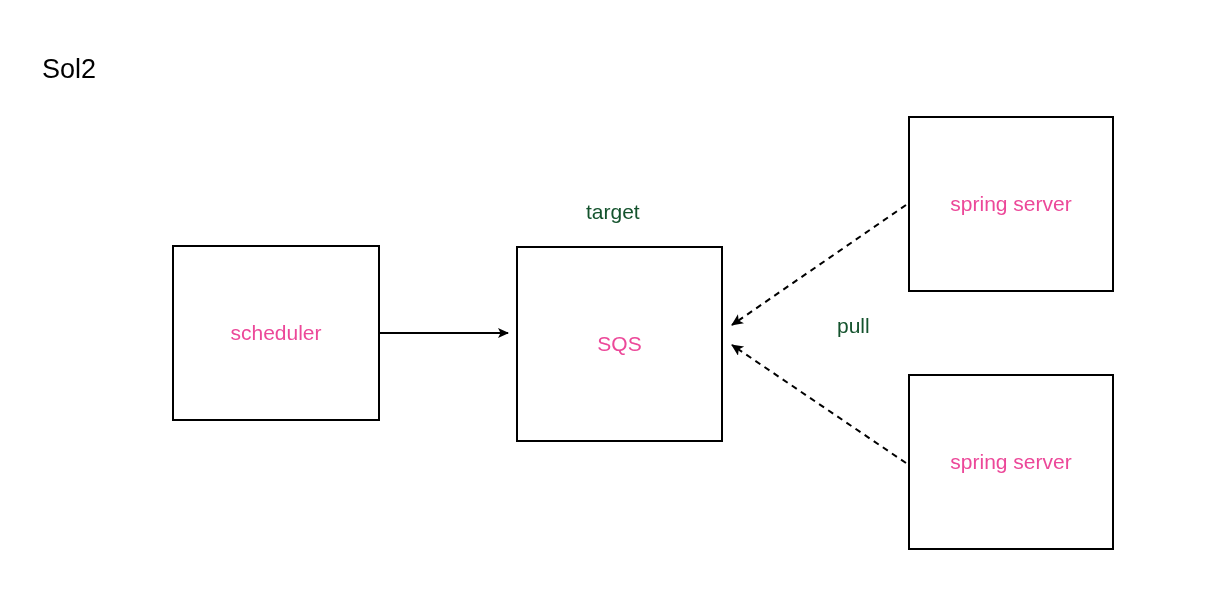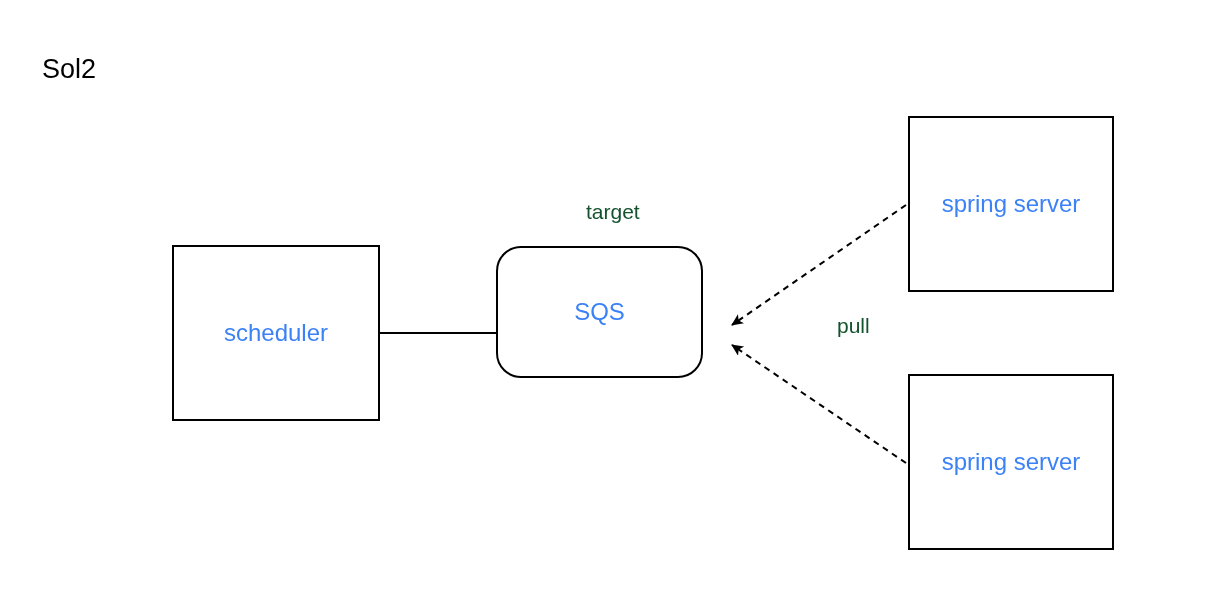--- a/index.html
+++ b/index.html
@@ -31,46 +31,45 @@
   .node-box {
     position: absolute;
     box-sizing: border-box;
     border: 2px solid #000000;
     background: #ffffff;
     display: flex;
     align-items: center;
     justify-content: center;
   }
   .node-label {
-    font-size: 24px;
+    font-size: 21px;
     line-height: 26px;
-    color: #3b82f6;
+    color: #ec4899;
     white-space: nowrap;
     text-align: right;
   }
   .edge-label {
     position: absolute;
     font-size: 21px;
     line-height: 26px;
     color: #14532d;
     white-space: nowrap;
   }
   #box-scheduler {
     left: 124px;
     top: 245px;
     width: 208px;
     height: 176px;
     margin-left: 48px;
   }
   #box-sqs {
-    left: 496px;
+    left: 516px;
     top: 246px;
     width: 207px;
-    height: 132px;
-    border-radius: 25px;
+    height: 196px;
   }
   #box-spring-top {
     left: 908px;
     top: 116px;
     width: 206px;
     height: 176px;
   }
   #box-spring-bottom {
     left: 908px;
     top: 374px;

